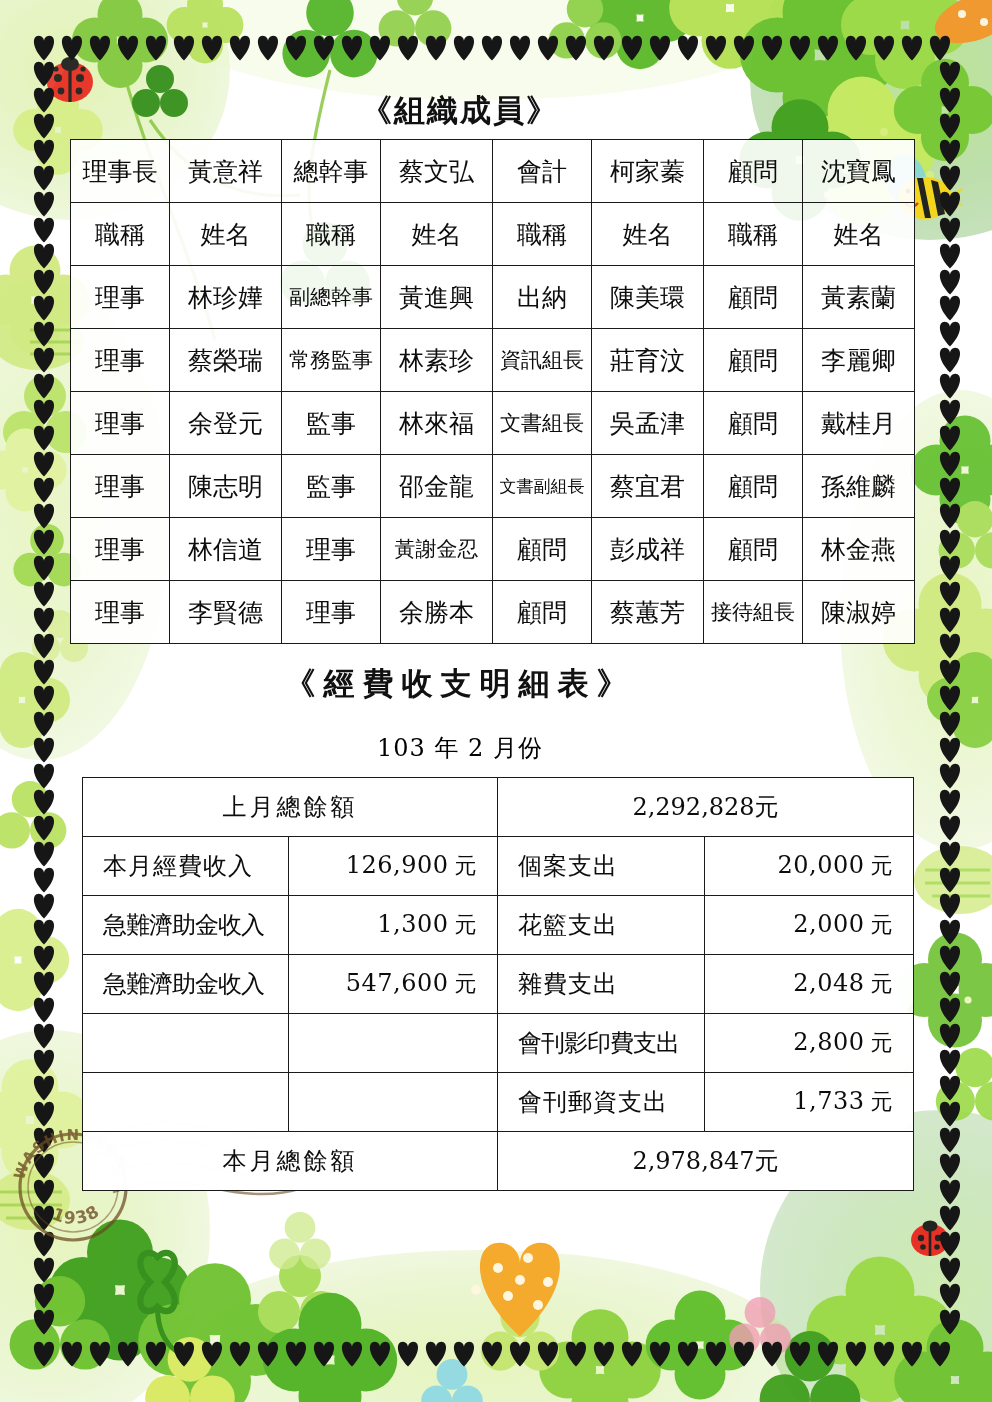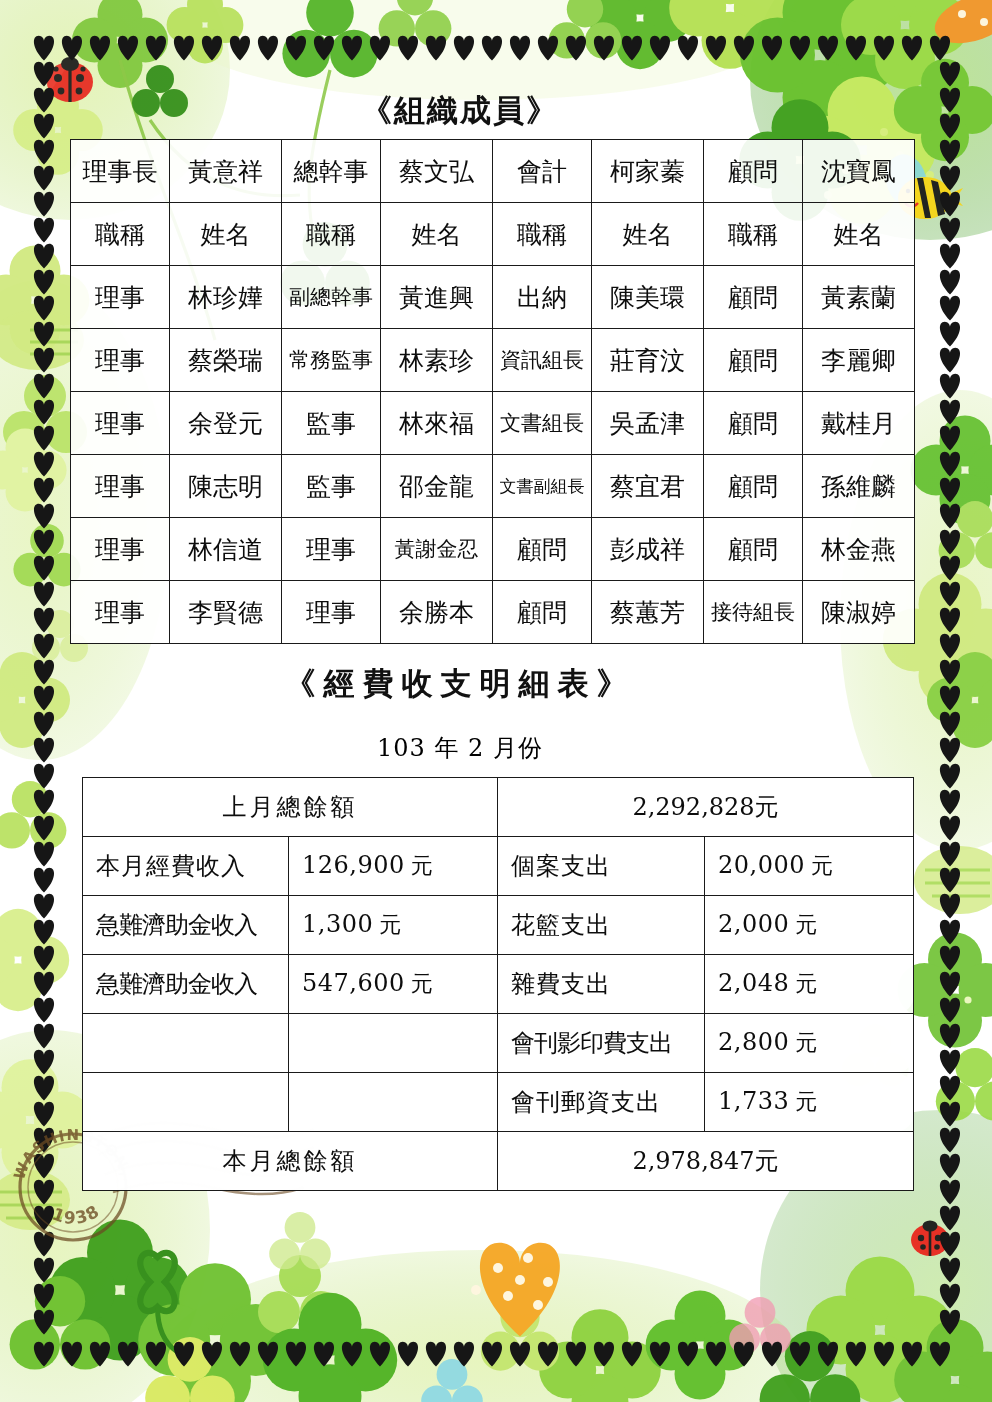--- a/index.html
+++ b/index.html
@@ -74,33 +74,33 @@
   #finance-table{
     position:absolute;left:82px;top:769px;width:831px;
     table-layout:fixed;
   }
   #finance-table td{
     border:1.3px solid #1a1a1a;
     height:58px;
     vertical-align:middle;
     font-size:24px;
     color:#0d0d0d;
-    padding:0 13px;
+    padding:0 20px;
     overflow:hidden;
     white-space:nowrap;
     background:rgba(255,255,255,0.86);
   }
   #finance-table col.c-lbl{width:206px;}
   #finance-table col.c-amt{width:209px;}
   #finance-table col.c-lbl2{width:207px;}
   #finance-table col.c-amt2{width:209px;}
 
   td.lbl{text-align:left;letter-spacing:1px;}
   td.lbl.tight{letter-spacing:-1px;font-size:23px;}
-  td.amt{font-size:26px;letter-spacing:0.5px;border-radius:19px;}
+  td.amt{text-align:right;font-size:26px;letter-spacing:0.5px;border-radius:19px;}
   td.amt .yuan{font-size:22px;margin-left:6px;}
   td.span-lbl{text-align:center;font-size:28px;letter-spacing:3px;height:62px;}
   td.span-amt{text-align:center;font-size:28px;height:62px;}
   td.blank{background:rgba(255,255,255,0.80);}
 
   
   #postmark{
     position:absolute;left:8px;top:1122px;width:130px;height:130px;
     pointer-events:none;opacity:.85;
   }

